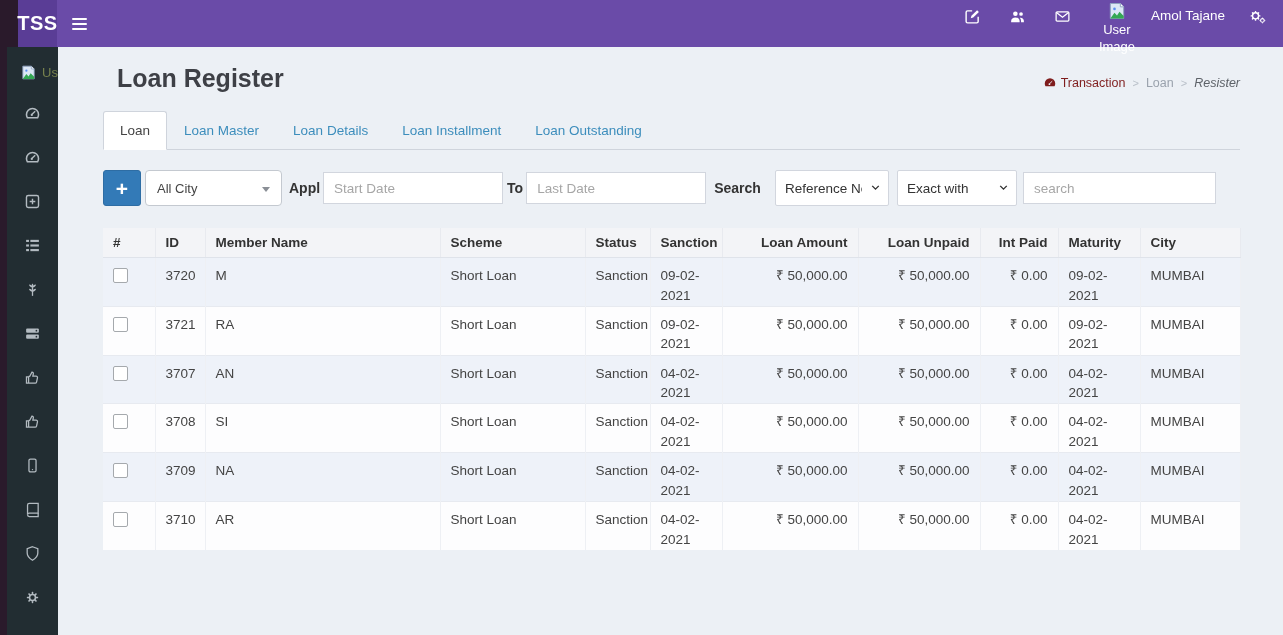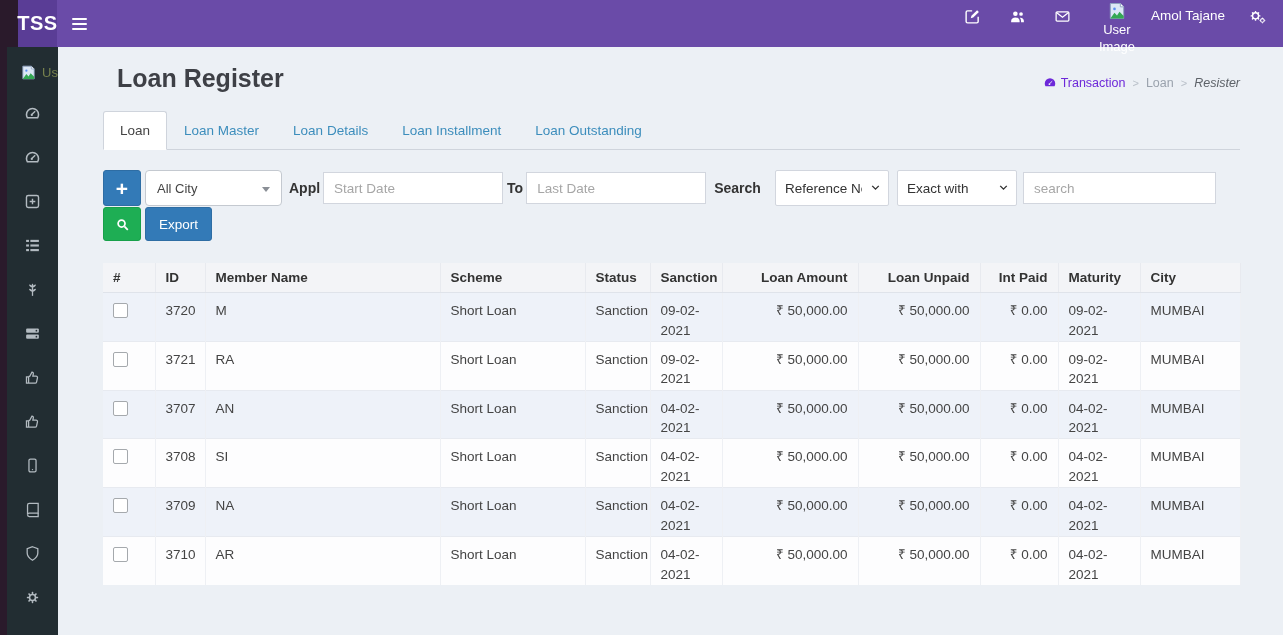--- a/index.html
+++ b/index.html
@@ -46,21 +46,21 @@
   .side-item{color:#b3bbc1;cursor:pointer;height:44px;display:flex;align-items:flex-start;}
   .side-item svg{width:17px;height:17px;display:block;}
   
   .content{
     position:absolute;left:58px;top:47px;right:0;bottom:0;background:#ecf0f5;
     padding:13px 43px 0 45px;box-sizing:border-box;overflow:hidden;z-index:1;
   }
   .header-row{display:flex;justify-content:space-between;align-items:flex-end;margin-bottom:18px;}
   h1.page-title{margin:4px 0 0 14px;font-size:25px;font-weight:600;color:#3e4046;}
   .breadcrumb{display:flex;align-items:center;gap:7px;font-size:12.5px;padding-bottom:3px;}
-  .breadcrumb .bc-home{display:flex;align-items:center;gap:4px;color:#6d28d9;cursor:pointer;}
+  .breadcrumb .bc-home{display:flex;align-items:center;gap:4px;color:#7f1d1d;cursor:pointer;}
   .breadcrumb .bc-home svg{width:14px;height:14px;}
   .bc-sep{color:#b9c0c9;font-size:11px;}
   .bc-link{color:#9aa2ad;cursor:pointer;}
   .bc-active{color:#5d6268;font-style:italic;}
   
   .tabs{display:flex;border-bottom:1px solid #cfd4dc;}
   .tab{
     padding:11px 16px;font-size:13.5px;color:#3c8dbc;cursor:pointer;
     border:1px solid transparent;margin-bottom:-1px;border-radius:3px 3px 0 0;
   }
@@ -358,29 +358,20 @@
           </svg>
       </span>
       <span class="sel sel-match">
         <select><option>Exact with</option></select>
         <svg class="chev" viewBox="0 0 24 24" fill="none" stroke="currentColor" stroke-width="2.6">
             <path d="M6 9l6 6 6-6"></path>
           </svg>
       </span>
       <input class="inp inp-search" placeholder="search" style="">
     </div>
-    <div class="frow2">
-      <div class="btn-search">
-        <svg viewBox="0 0 24 24" fill="none" stroke="#fff" stroke-width="2.8">
-            <circle cx="10.5" cy="10.5" r="5.5"></circle>
-            <path d="M15 15l5.5 5.5"></path>
-          </svg>
-      </div>
-      <button class="btn-export">Export</button>
-    </div>
   </div>
 
   <table class="tbl">
     <colgroup>
       <col style="width:52px">
         <col style="width:50px">
         <col style="width:235px">
         <col style="width:145px">
       <col style="width:65px">
         <col style="width:72px">

